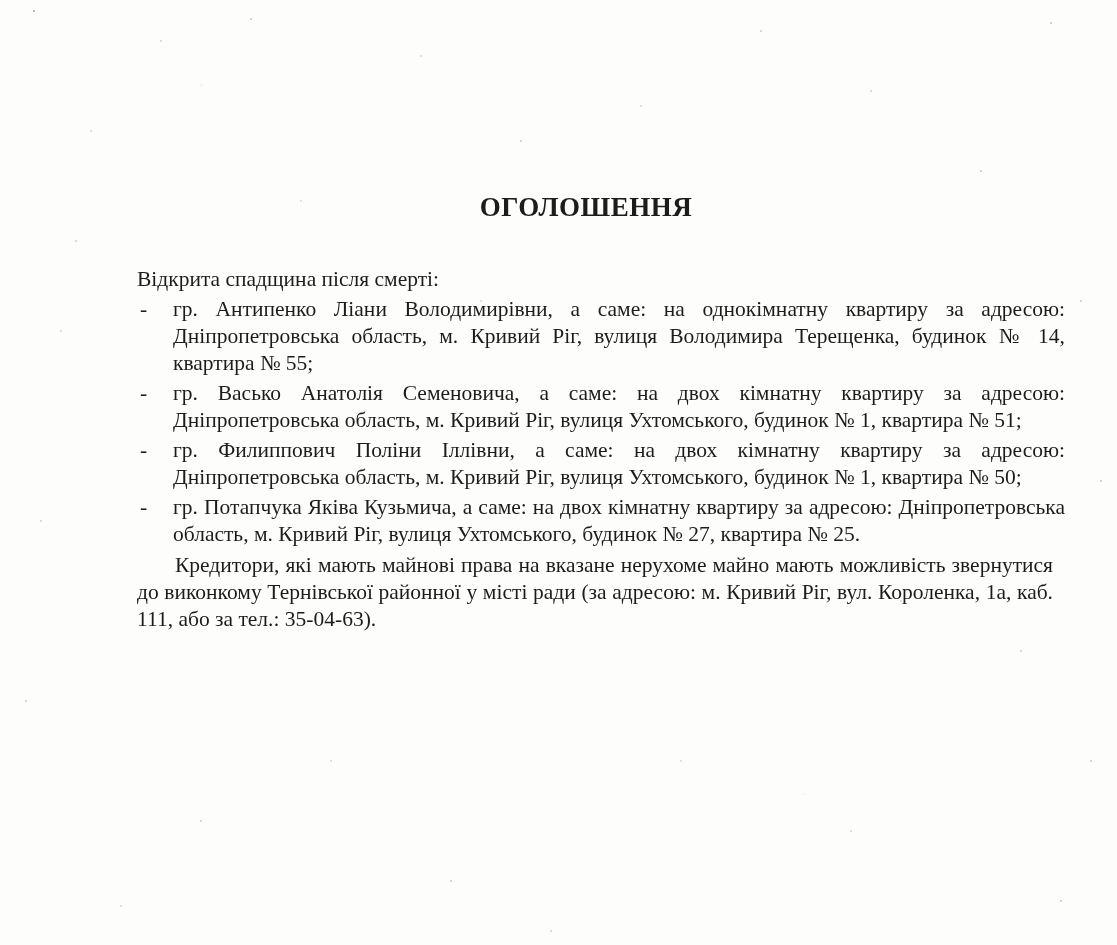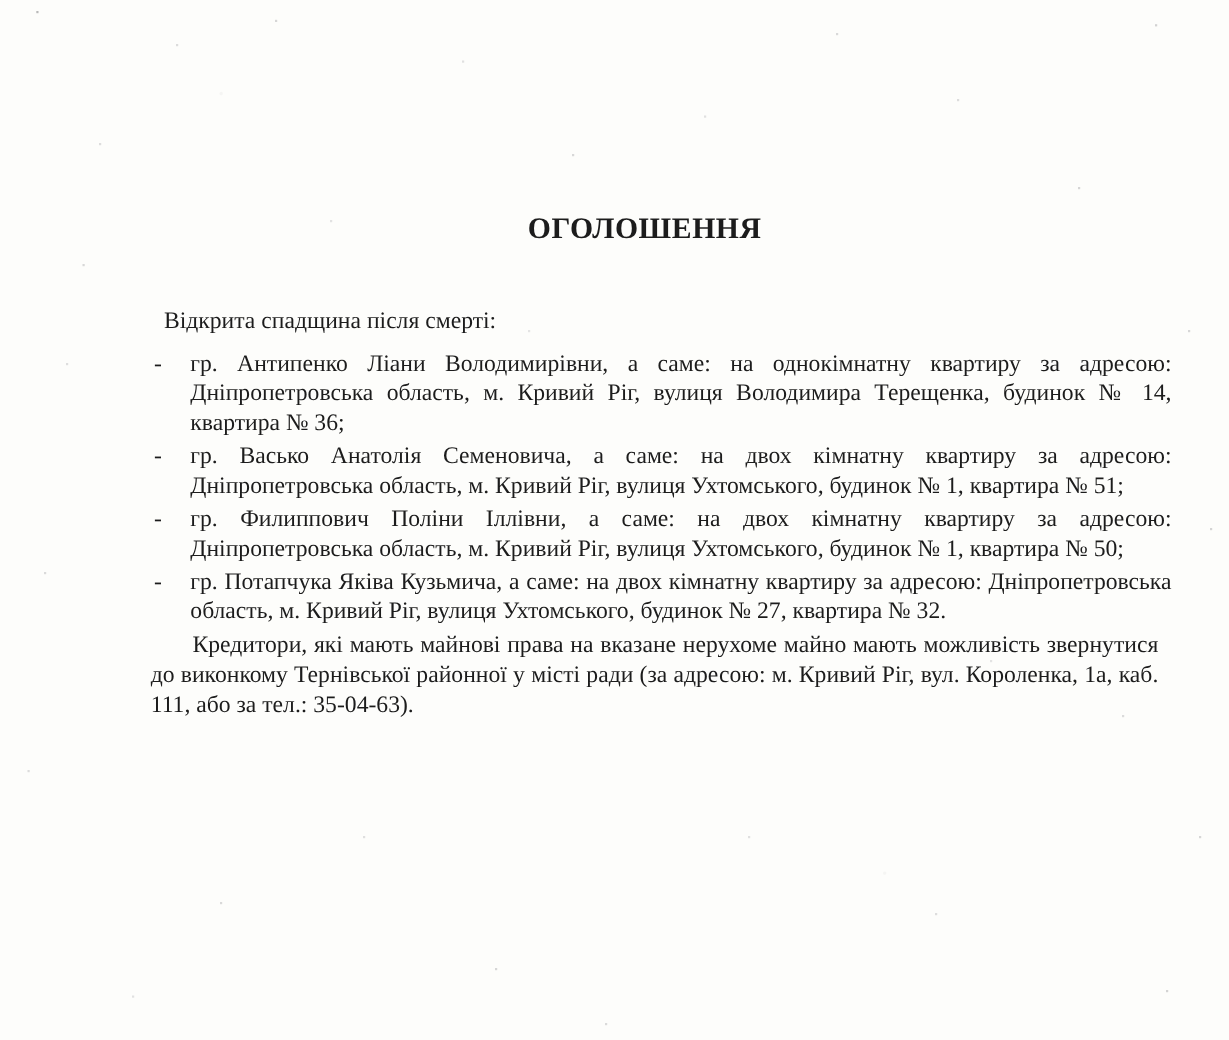--- a/index.html
+++ b/index.html
@@ -56,21 +56,21 @@
   .doc-body {
     position: absolute;
     left: 137px;
     top: 266px;
     width: 928px;
     font-size: 21.5px;
     line-height: 27px;
     text-align: justify;
   }
   .intro-line {
-    margin: 12px;
+    margin: 0;
     text-align: left;
   }
   .heir-list {
     margin: 0;
     padding: 0;
     list-style: none;
   }
   .heir-item {
     display: flex;
     margin-top: 3px;
@@ -98,32 +98,32 @@
 
   <h1 class="doc-title">ОГОЛОШЕННЯ</h1>
 
   <div class="doc-body">
 
     <p class="intro-line">Відкрита спадщина після смерті:</p>
 
     <ul class="heir-list">
       <li class="heir-item">
         <span class="heir-marker">-</span>
-        <span class="heir-text">гр. Антипенко Ліани Володимирівни, а саме: на однокімнатну квартиру за адресою: Дніпропетровська область, м. Кривий Ріг, вулиця Володимира Терещенка, будинок № 14, квартира № 36;</span>
+        <span class="heir-text">гр. Антипенко Ліани Володимирівни, а саме: на однокімнатну квартиру за адресою: Дніпропетровська область, м. Кривий Ріг, вулиця Володимира Терещенка, будинок № 14, квартира № 55;</span>
       </li>
       <li class="heir-item">
         <span class="heir-marker">-</span>
         <span class="heir-text">гр. Васько Анатолія Семеновича, а саме: на двох кімнатну квартиру за адресою: Дніпропетровська область, м. Кривий Ріг, вулиця Ухтомського, будинок № 1, квартира № 51;</span>
       </li>
       <li class="heir-item">
         <span class="heir-marker">-</span>
         <span class="heir-text">гр. Филиппович Поліни Іллівни, а саме: на двох кімнатну квартиру за адресою: Дніпропетровська область, м. Кривий Ріг, вулиця Ухтомського, будинок № 1, квартира № 50;</span>
       </li>
       <li class="heir-item">
         <span class="heir-marker">-</span>
-        <span class="heir-text">гр. Потапчука Яківа Кузьмича, а саме: на двох кімнатну квартиру за адресою: Дніпропетровська область, м. Кривий Ріг, вулиця Ухтомського, будинок № 27, квартира № 32.</span>
+        <span class="heir-text">гр. Потапчука Яківа Кузьмича, а саме: на двох кімнатну квартиру за адресою: Дніпропетровська область, м. Кривий Ріг, вулиця Ухтомського, будинок № 27, квартира № 25.</span>
       </li>
     </ul>
 
     <p class="closing-para">Кредитори, які мають майнові права на вказане нерухоме майно мають можливість звернутися до виконкому Тернівської районної у місті ради (за адресою: м. Кривий Ріг, вул. Короленка, 1а, каб. 111, або за тел.: 35-04-63).</p>
 
   </div>
 </div>
 
 </body></html>

